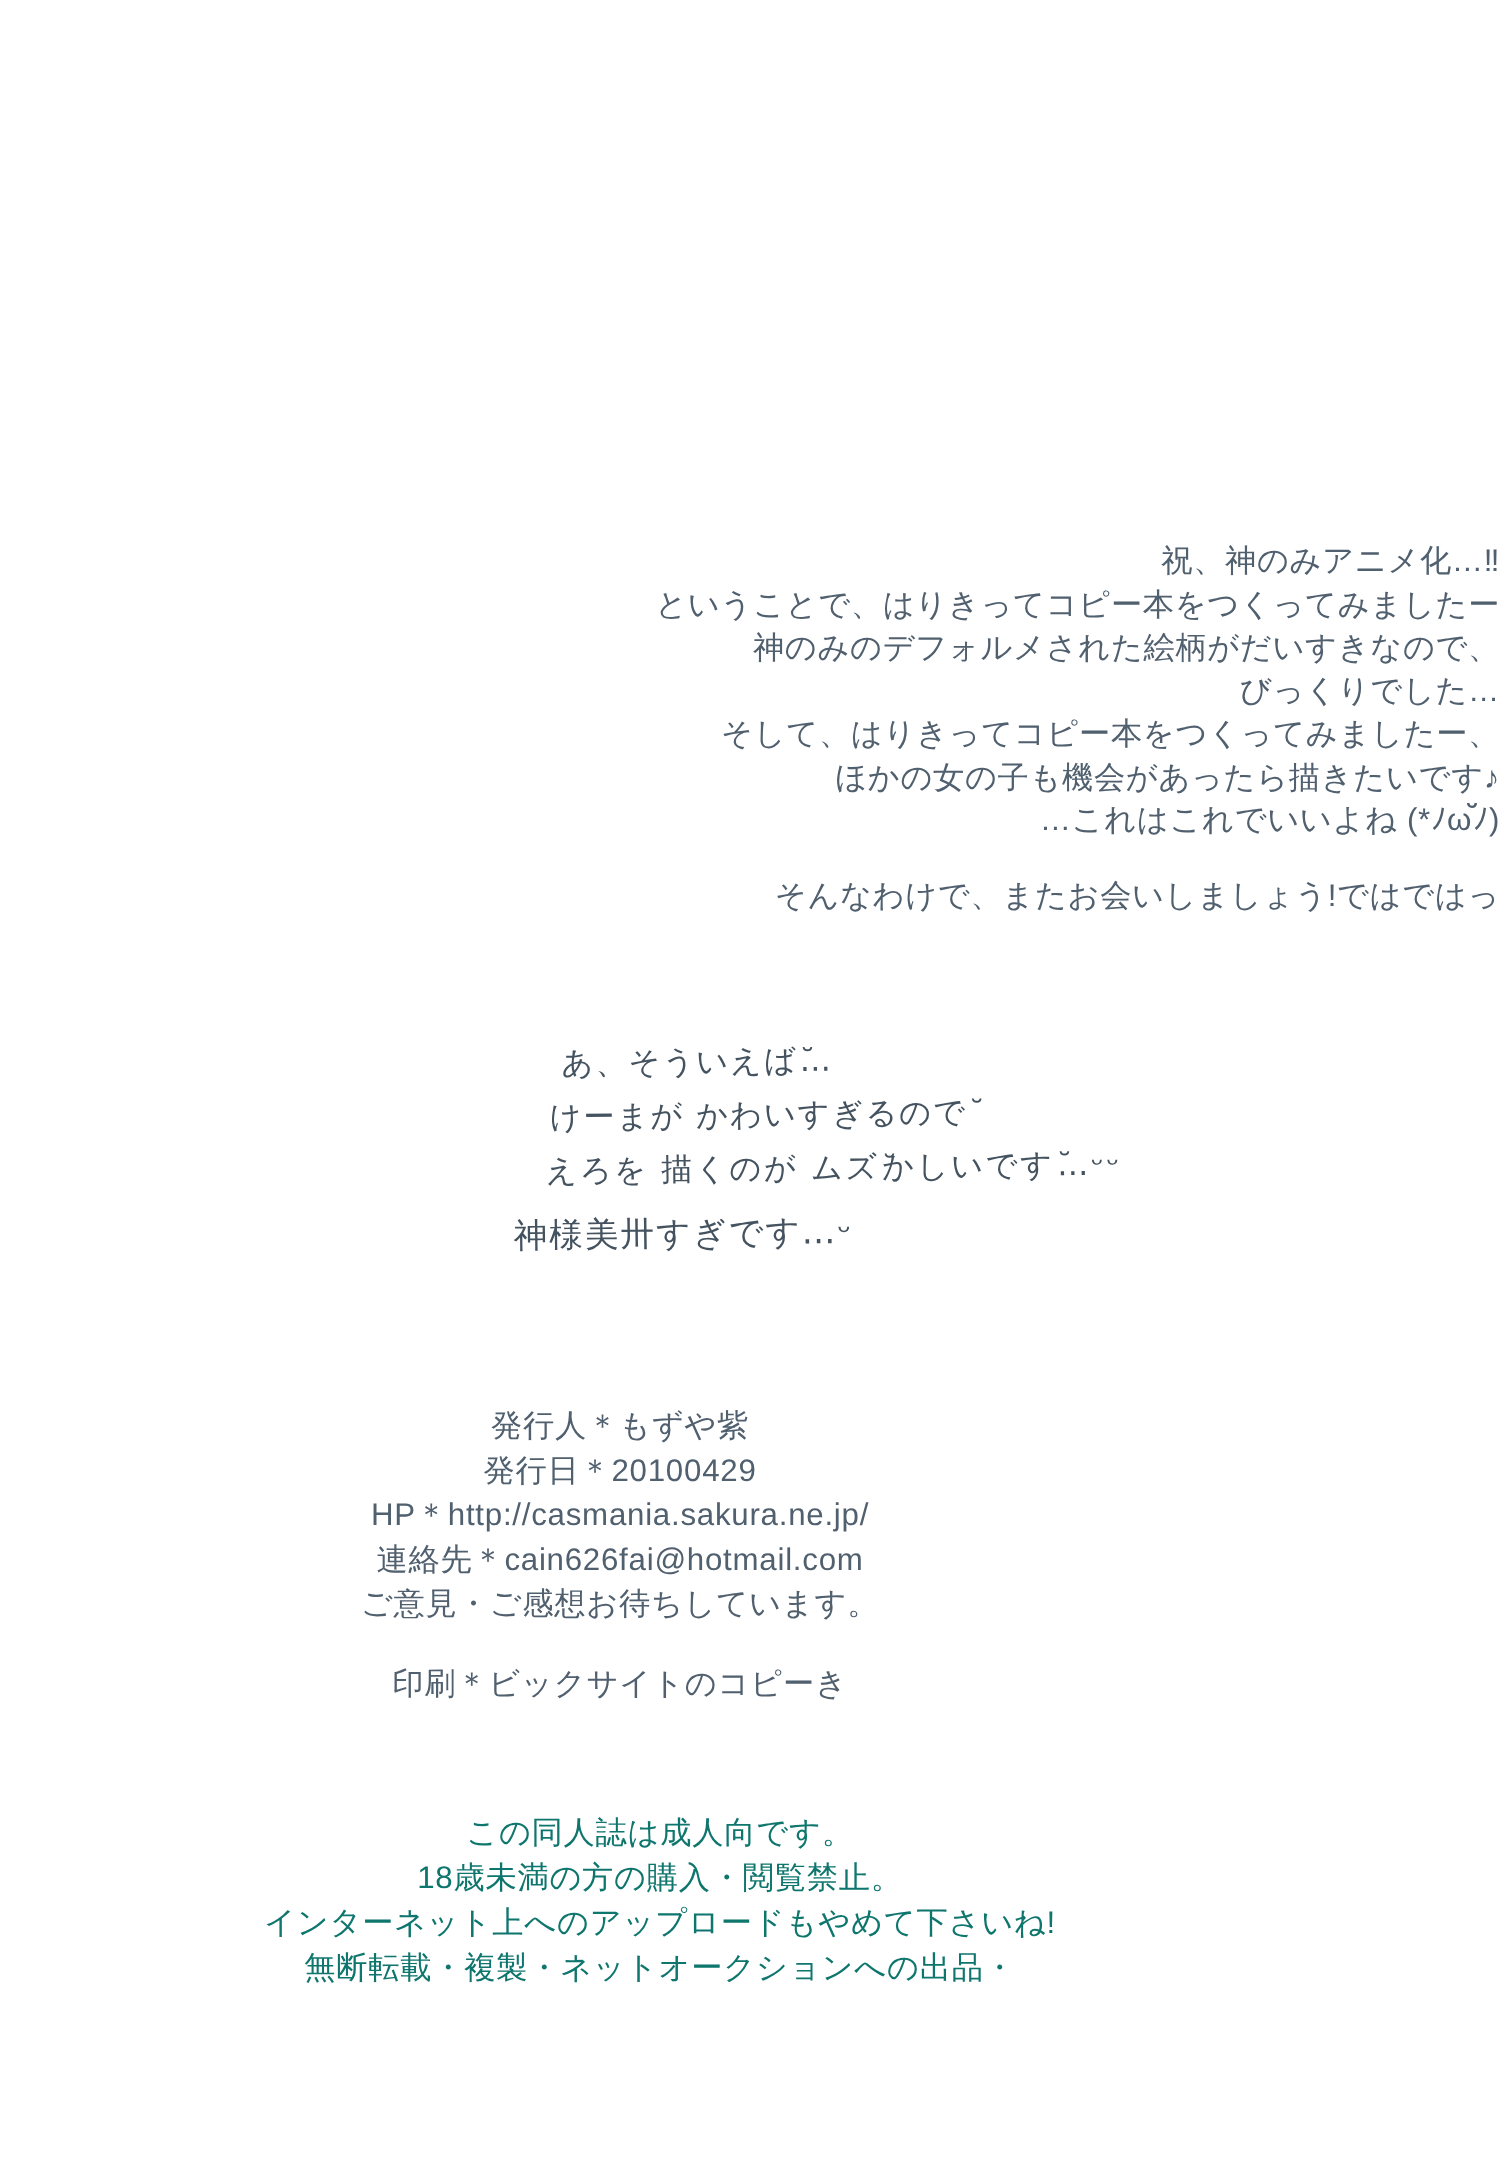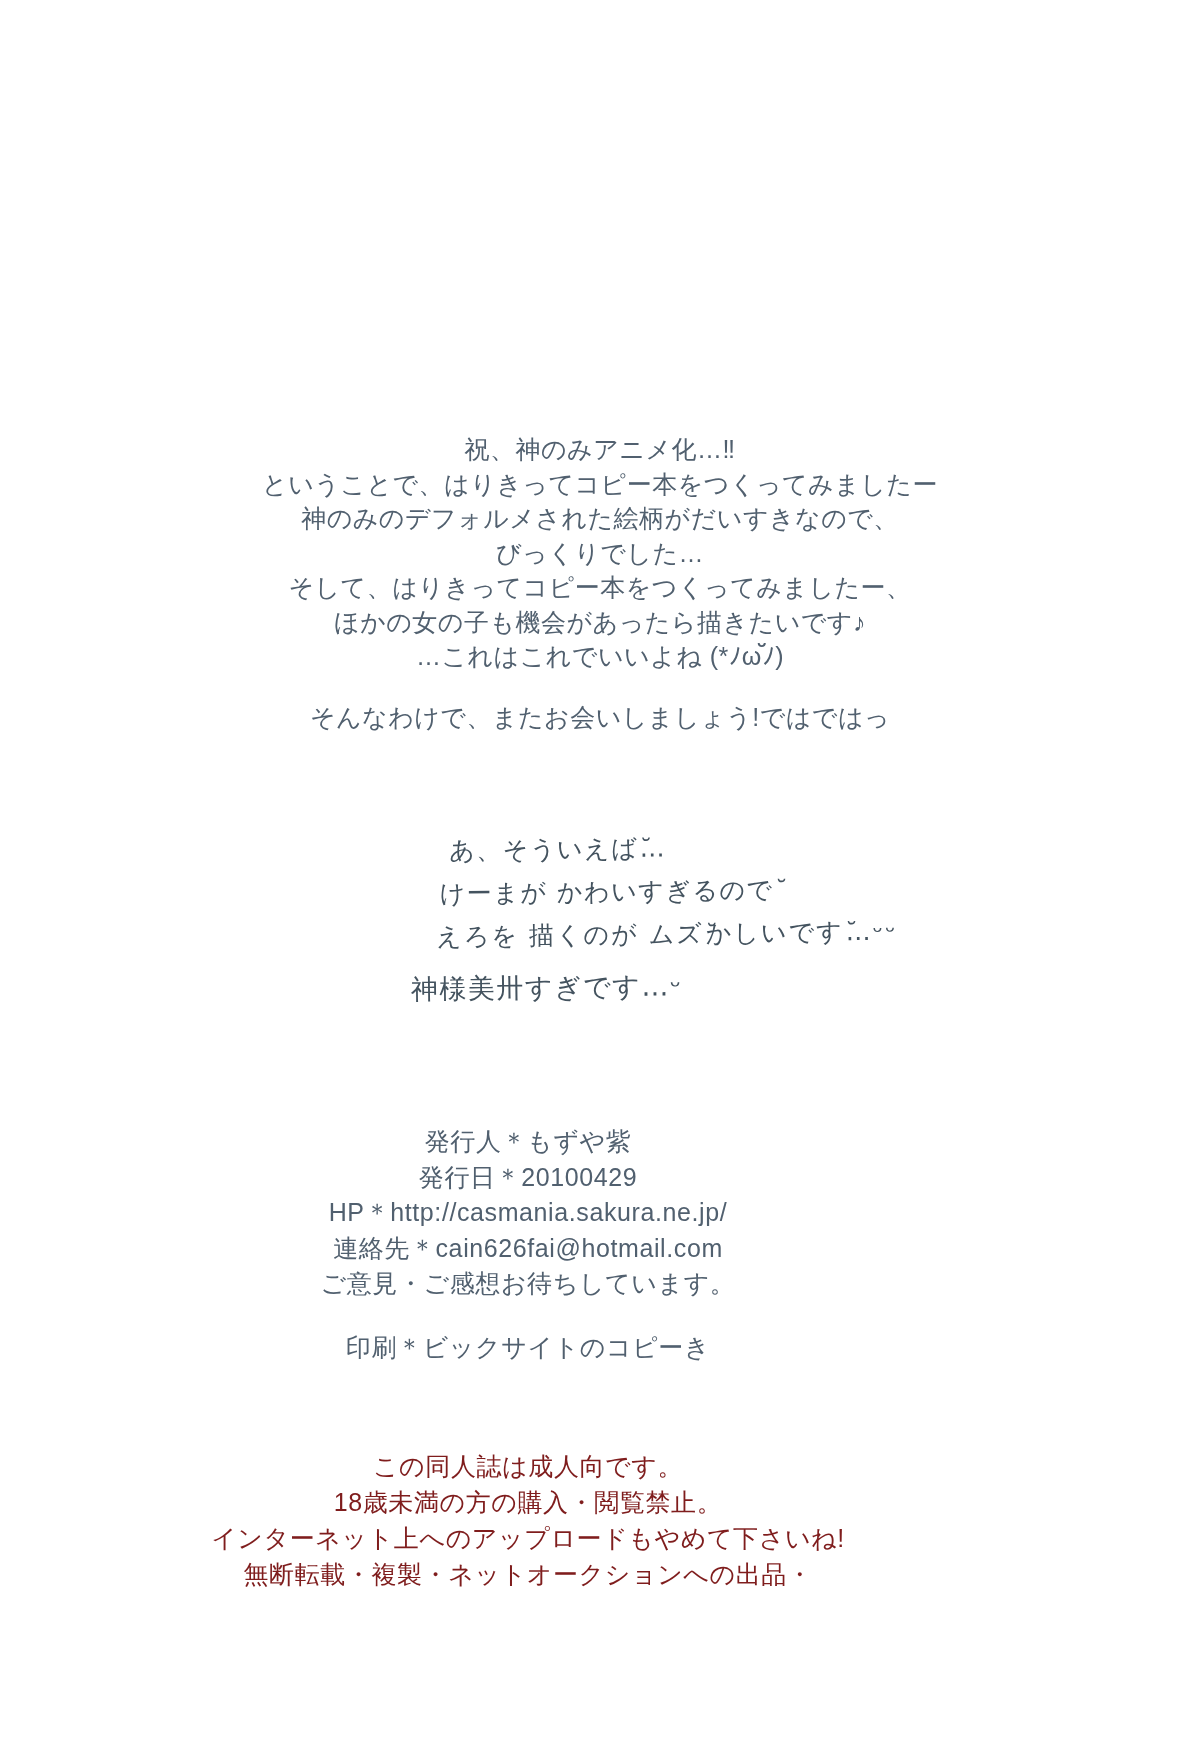--- a/index.html
+++ b/index.html
@@ -21,21 +21,21 @@
     width: 1200px;
     height: 1744px;
   }
 
   
   .afterword {
     position: absolute;
     top: 432px;
     left: 0;
     width: 1200px;
-    text-align: center;
+    text-align: right;
     color: #51606f;
     font-size: 25px;
     line-height: 1.38;
     letter-spacing: 0.5px;
   }
   .afterword .line {
     white-space: pre;
   }
   .afterword .spacer {
     height: 26px;
@@ -67,33 +67,32 @@
   .colophon {
     position: absolute;
     top: 1124px;
     left: 0;
     width: 992px;
     text-align: center;
     color: #51606f;
     font-size: 25px;
     line-height: 1.42;
     letter-spacing: 0.6px;
-    margin-left: 32px;
   }
   .colophon .line { white-space: pre; }
   .colophon .gap { height: 28px; }
 
   
   .notice {
     position: absolute;
     top: 1448px;
     left: 0;
     width: 1056px;
     text-align: center;
-    color: #7f1d1d;
+    color: #0f766e;
     font-size: 25px;
     line-height: 1.44;
     letter-spacing: 0.6px;
   }
   .notice .line { white-space: pre; }
 </style>
 </head>
 <body>
 
 <div class="page">

